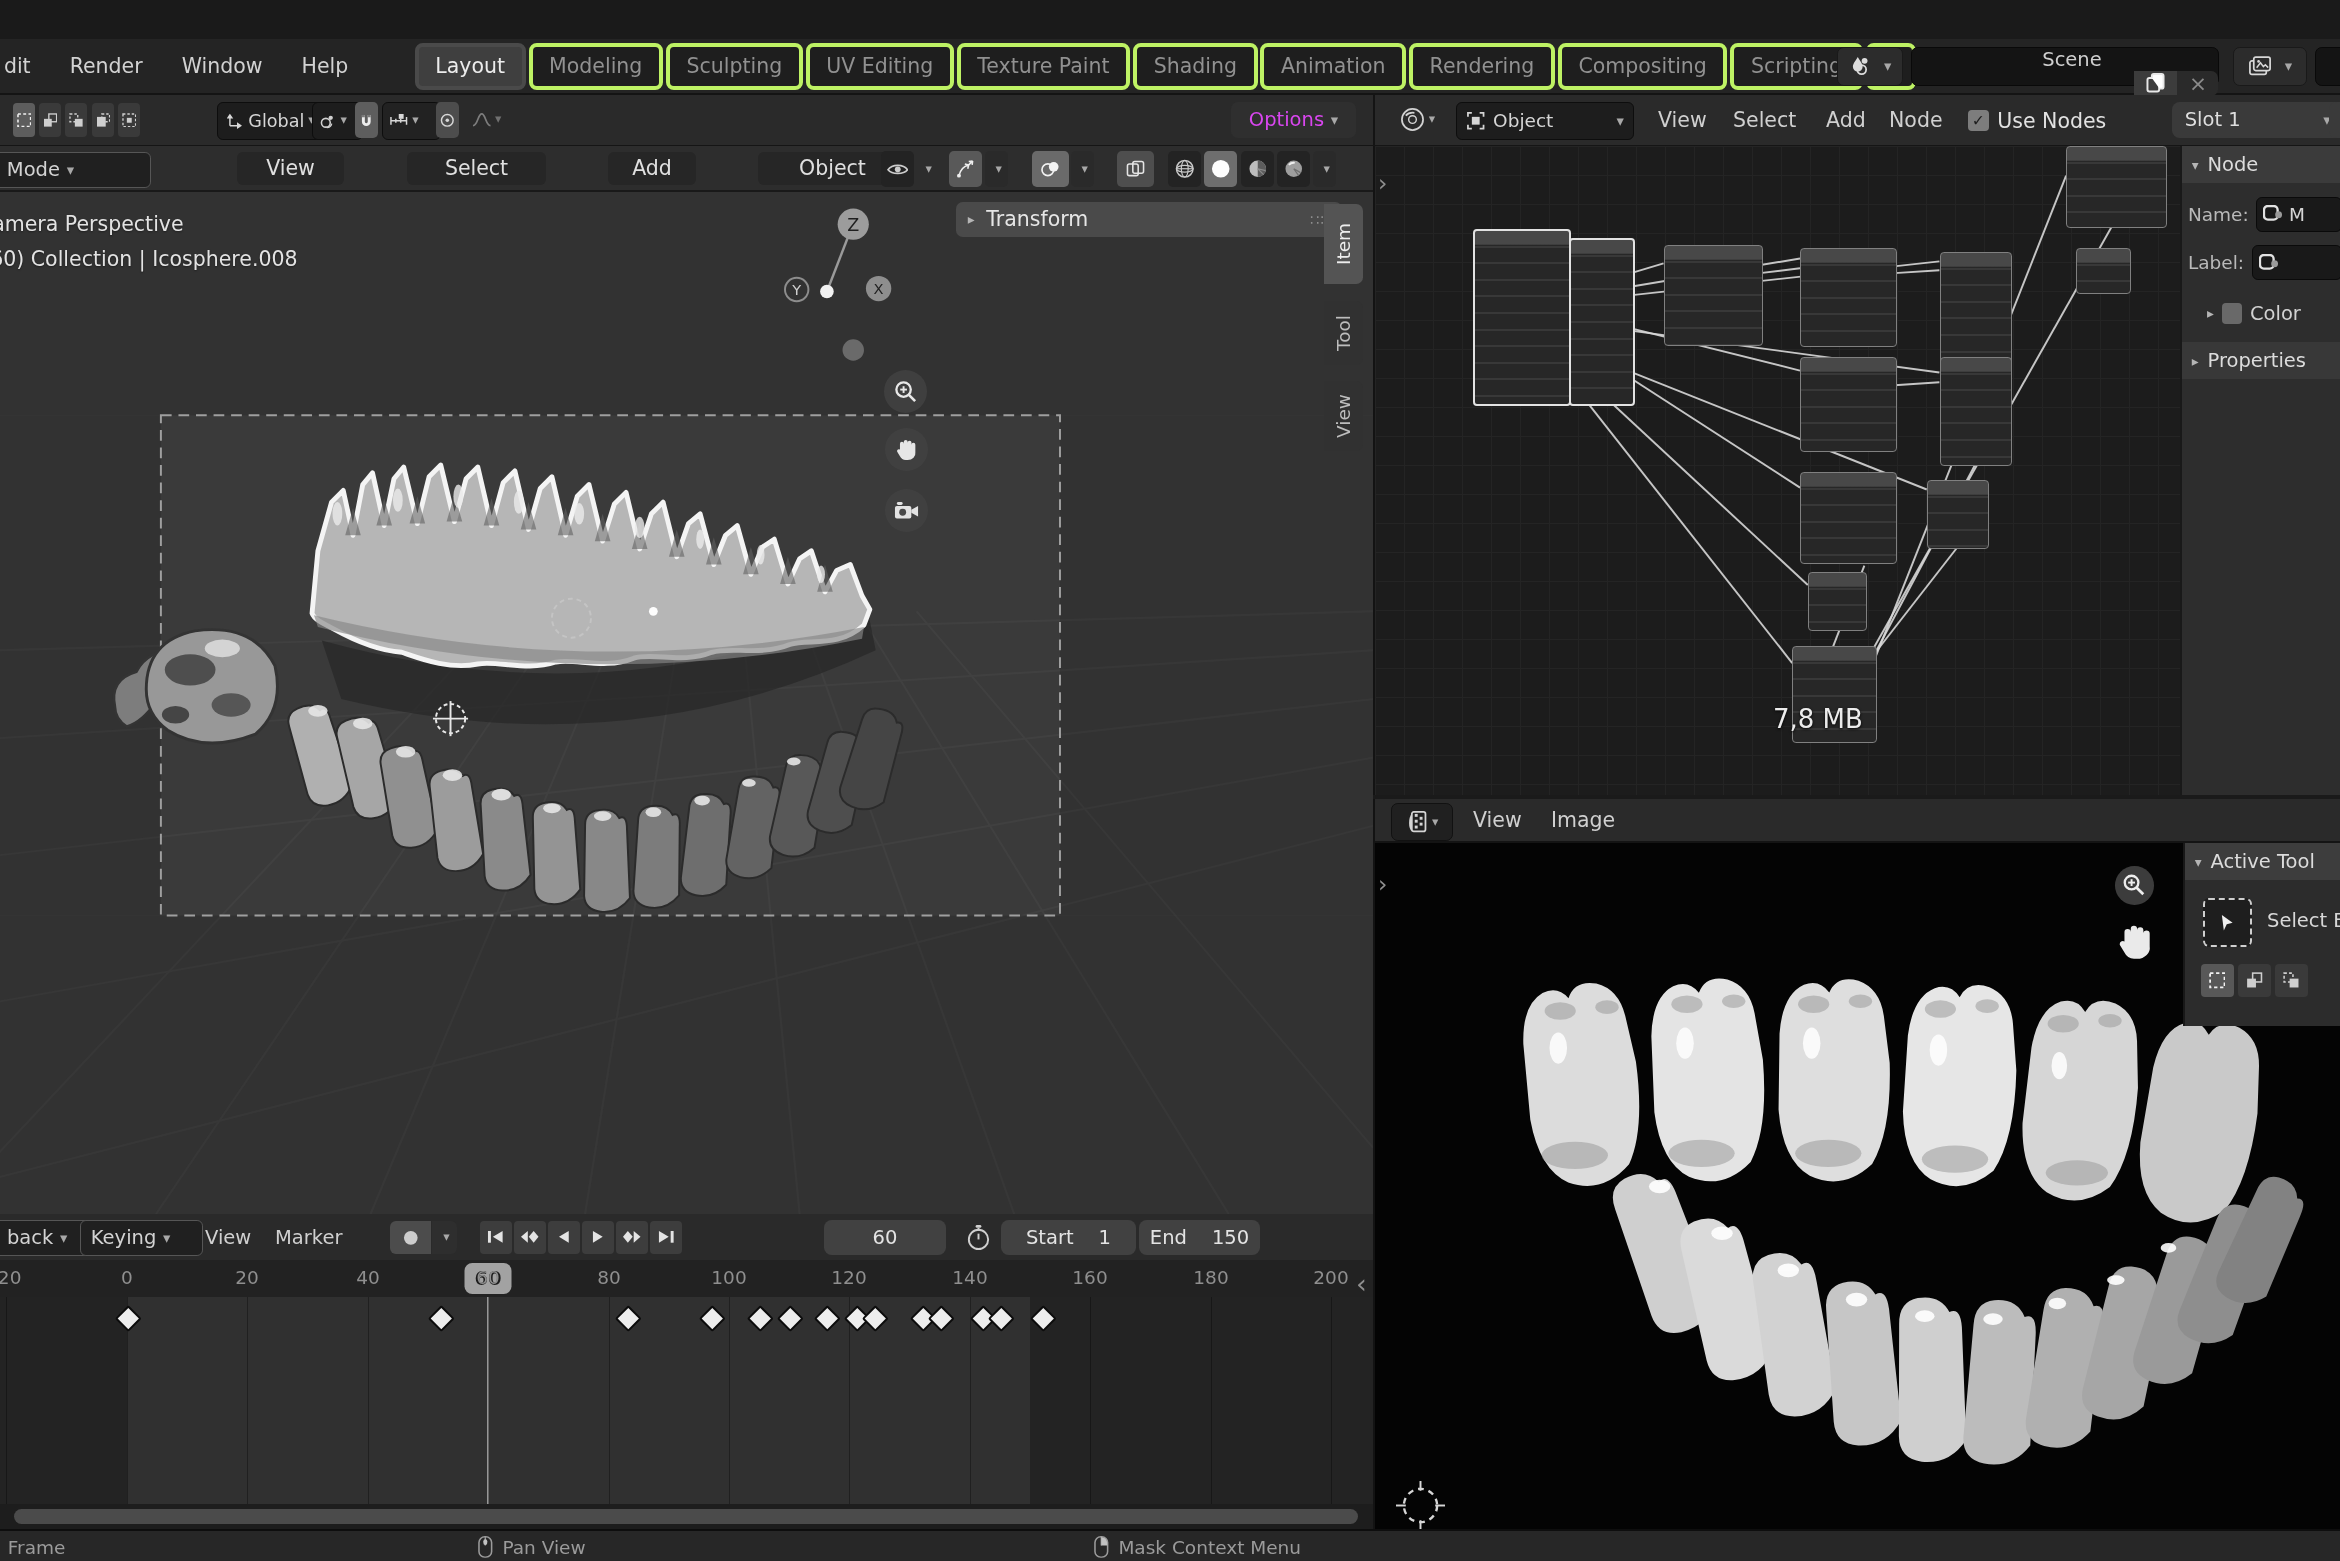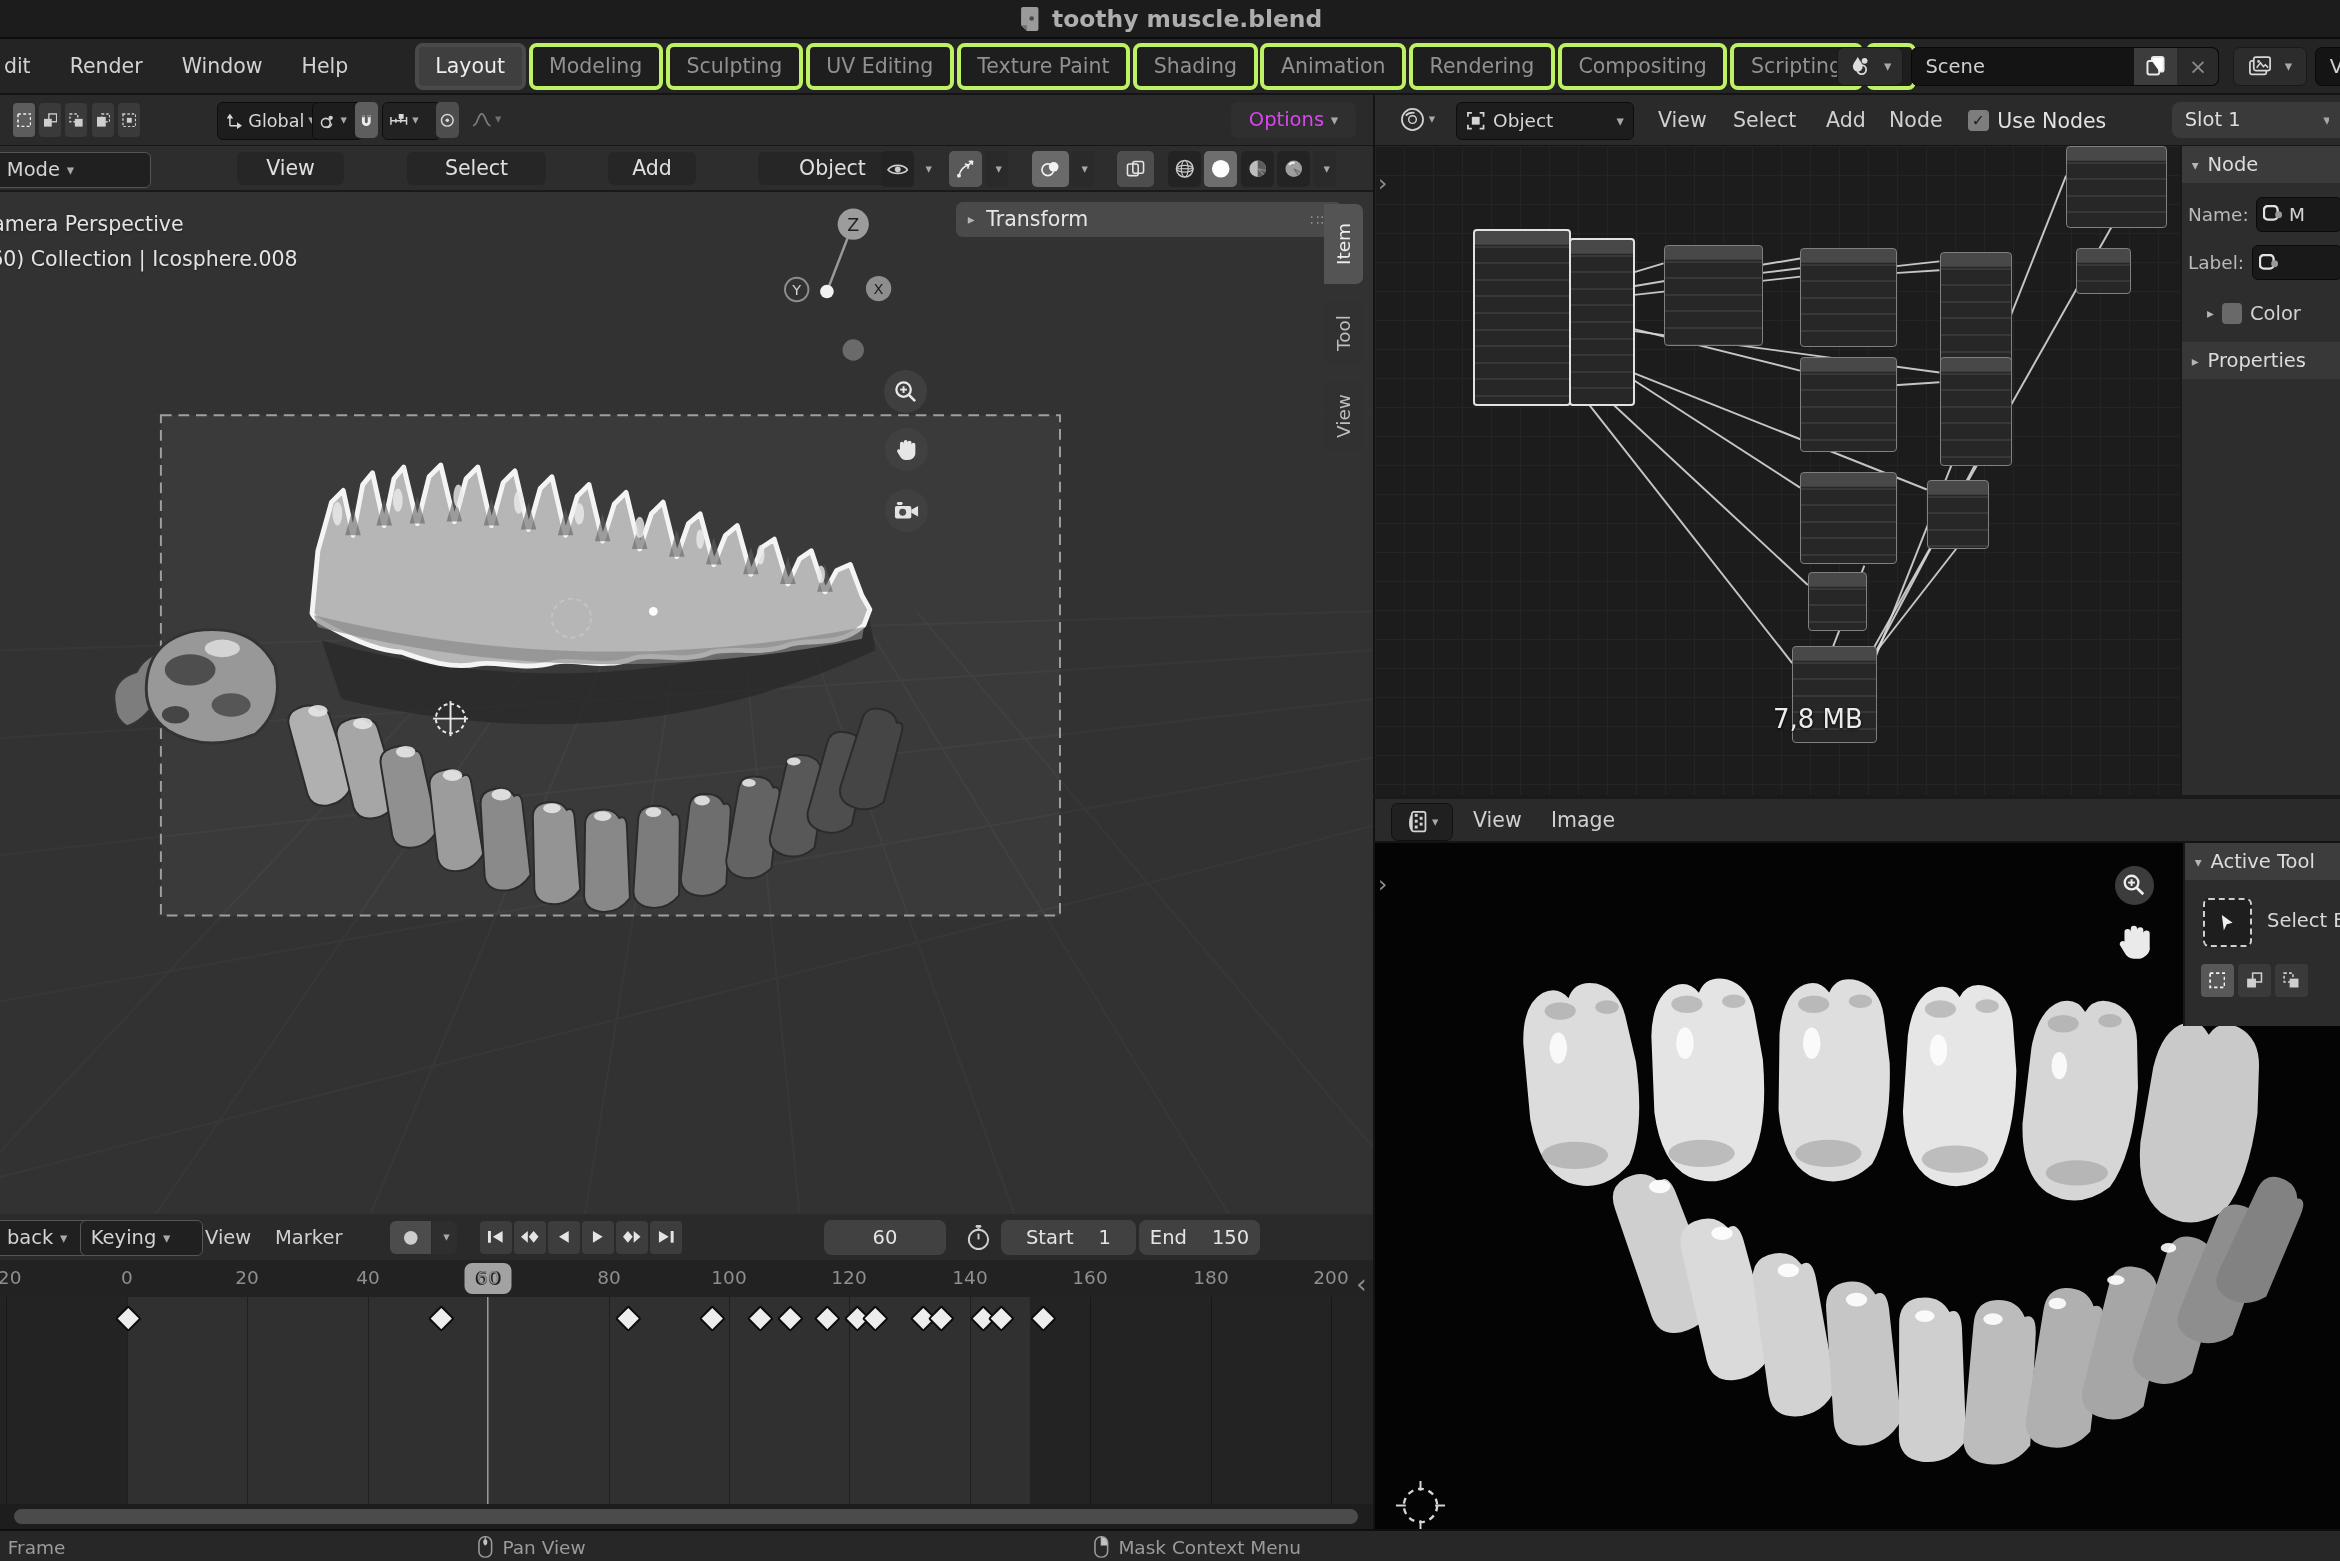--- a/index.html
+++ b/index.html
@@ -19,21 +19,21 @@
   
   #menurow{left:0;top:39px;width:2341px;height:54px;background:#242424;border-bottom:2px solid #141414;
            display:flex;align-items:center;}
   .menu{padding:0 19.5px;font-size:20.5px;color:#d2d2d2;}
   #tabs{display:flex;align-items:center;margin-left:47px;gap:2.9px;}
   .tab{height:39px;padding:0 16.6px;border-radius:7.8px;background:#1e1e1e;color:#919191;
        font-size:20.5px;display:flex;align-items:center;border:4px solid #bef264;}
   .tab.active{background:#3f3f3f;color:#ececec;border-color:#4a4a4a;}
   .tab.add{padding:0 12.7px;color:#b5b5b5;}
   .field{background:#141414;border:1px solid #090909;border-radius:6.8px;display:flex;align-items:center;
-         height:37px;font-size:19.5px;color:#cfcfcf;}
+         height:37px;font-size:19.5px;color:#cfcfcf;flex-direction:column;}
   .iconbtn{background:#2c2c2c;border:1px solid #191919;border-radius:6.8px;height:37px;display:flex;
            align-items:center;justify-content:center;}
 
   
   #rowA{left:0;top:95px;width:2341px;height:50px;background:#2a2a2a;border-bottom:2px solid #151515;}
   #rowB{left:0;top:146px;width:1373px;height:44px;background:#2d2d2d;border-bottom:2px solid #191919;}
   .selbtn{position:absolute;top:7.8px;width:22.4px;height:34px;background:#3a3a3a;border-radius:3.9px;
           display:flex;align-items:center;justify-content:center;}
   .selbtn.active{background:#5d5d5d;}
   .darkbox{position:absolute;top:6.8px;height:36px;background:#1d1d1d;border:1px solid #0d0d0d;border-radius:5.9px;
@@ -120,30 +120,20 @@
   .hint{position:absolute;top:50%;transform:translateY(-50%);display:flex;align-items:center;gap:9.8px;}
 
   .edgechev{position:absolute;color:#8f8f8f;font-size:23.4px;}
   svg{display:block;}
 </style>
 </head>
 <body>
 
 <div id="root">
 
-  <div id="titlebar" class="abs">
-    <span>
-      <svg width="21.5" height="26" viewBox="0 0 22 27">
-          <path d="M4,1 h14 a2,2 0 0 1 2,2 v21 a2,2 0 0 1 -2,2 H8 L2,20 V3 a2,2 0 0 1 2,-2 Z" fill="#9a9a9a"></path>
-          <path d="M2,20 L8,20 8,26 Z" fill="#6f6f6f"></path>
-          <circle cx="13" cy="13" r="2.4" fill="#4a4a4a"></circle>
-        </svg>
-    </span>
-    <span class="title">toothy muscle.blend</span>
-  </div>
 
   <div id="menurow" class="abs">
     <span class="menu" style="padding-left:3.9px">dit</span>
     <span class="menu">Render</span>
     <span class="menu">Window</span>
     <span class="menu">Help</span>
     <div id="tabs">
       <div class="tab active">Layout</div>
       <div class="tab">Modeling</div>
       <div class="tab">Sculpting</div>

